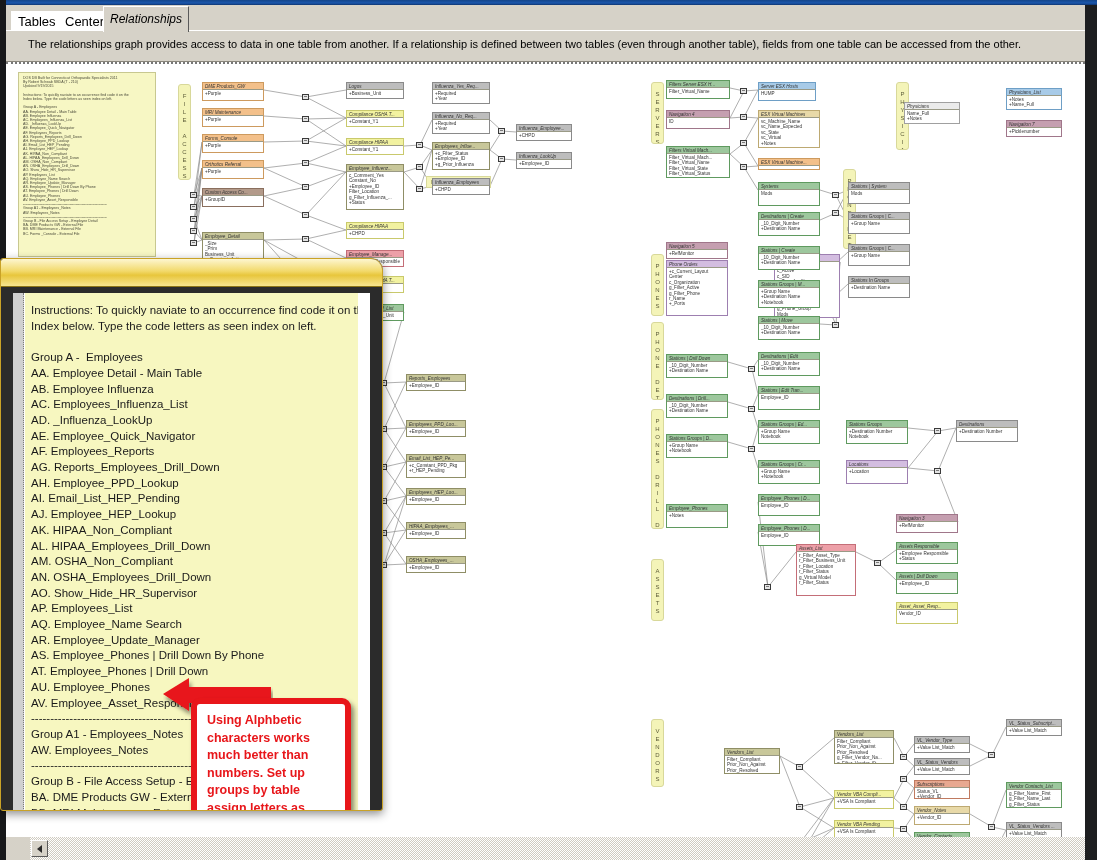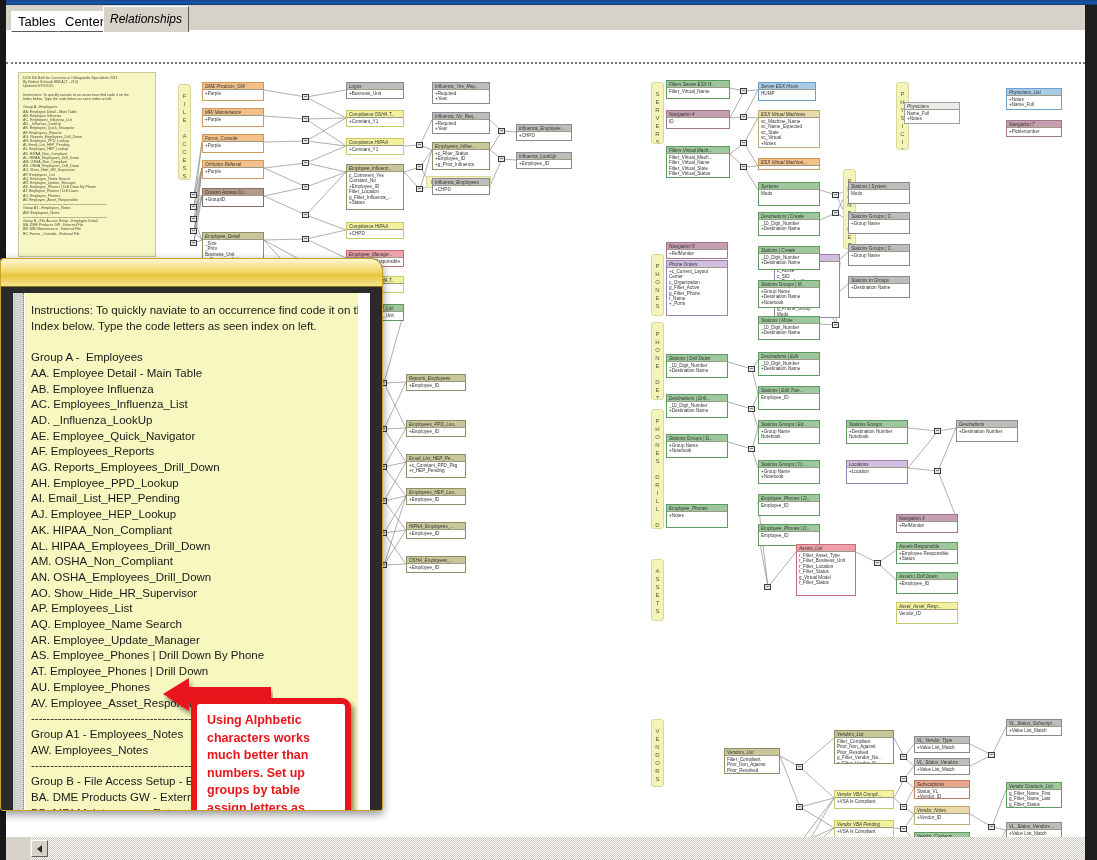--- a/index.html
+++ b/index.html
@@ -280,20 +280,23 @@
   <div class="left-edge-dark"></div>
   <div class="right-edge-dark"></div>
 
   <div class="tabstrip">
     <div class="tab tab-tables">Tables</div>
     <div class="tab tab-fields">Center</div>
     <div class="tab tab-relationships active">Relationships</div>
   </div>
   <div class="tabline"></div>
 
+  <div class="descband">
+    <div class="desctext">The relationships graph provides access to data in one table from another. If a relationship is defined between two tables (even through another table), fields from one table can be accessed from the other.</div>
+  </div>
 
   <div class="canvas-frame">
     <div class="canvas" id="graph-canvas">
         <svg class="connector" width="1079" height="775">
           <line x1="188" y1="131" x2="196" y2="132" stroke="#8c8c8c" stroke-width="0.7"></line>
           <line x1="188" y1="131" x2="196" y2="104" stroke="#8c8c8c" stroke-width="0.7"></line>
           <line x1="188" y1="131" x2="196" y2="78" stroke="#8c8c8c" stroke-width="0.7"></line>
           <line x1="188" y1="143" x2="196" y2="132" stroke="#8c8c8c" stroke-width="0.7"></line>
           <line x1="188" y1="143" x2="196" y2="104" stroke="#8c8c8c" stroke-width="0.7"></line>
           <line x1="188" y1="143" x2="196" y2="78" stroke="#8c8c8c" stroke-width="0.7"></line>

